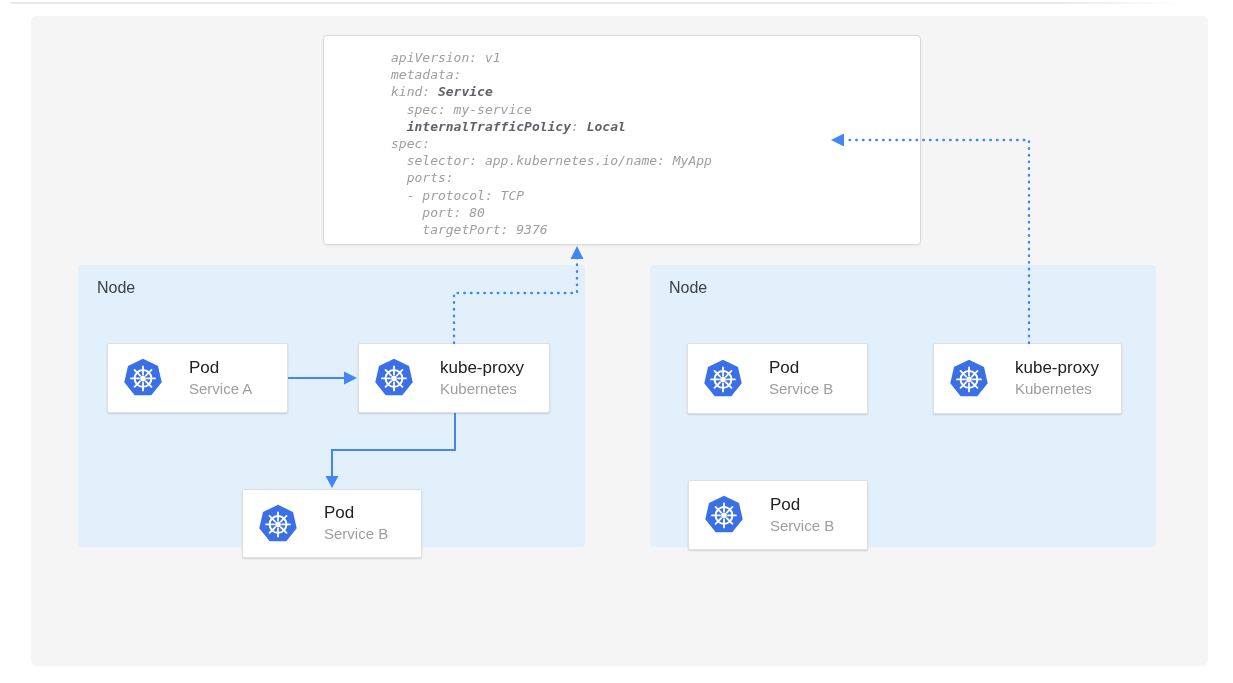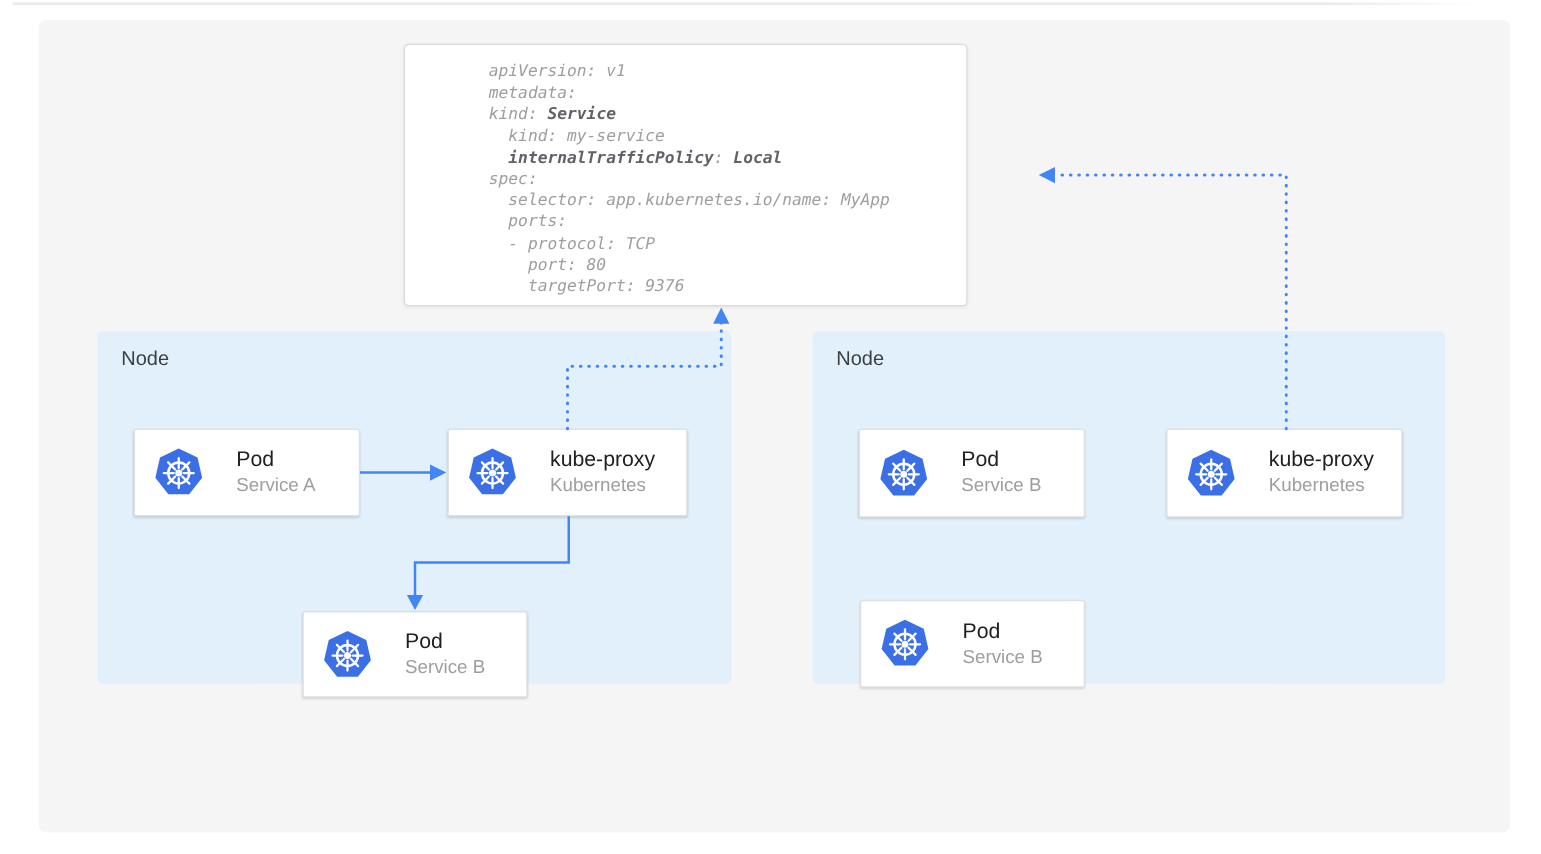--- a/index.html
+++ b/index.html
@@ -45,21 +45,21 @@
     position:absolute;background:#ffffff;border:1px solid var(--card-border);
     border-radius:2px;box-shadow:0 1px 2px rgba(0,0,0,0.14);
     display:flex;align-items:center;box-sizing:border-box;
     padding-left:14px;gap:25px;z-index:2;
   }
   .k8s-icon{width:42px;height:40px;flex:0 0 auto;display:block;}
   .card-text{display:flex;flex-direction:column;gap:3px;}
   .card-title{font-size:17px;color:var(--title);line-height:1.1;}
   .card-sub{font-size:15px;color:var(--subtitle);line-height:1.1;}
   .yaml-card{
-    position:absolute;left:292px;top:19px;width:451px;height:210px;
+    position:absolute;left:292px;top:19px;width:598px;height:210px;
     background:#ffffff;border:1px solid var(--yaml-border);border-radius:4px;
     box-shadow:0 1px 3px rgba(0,0,0,0.06);box-sizing:border-box;
     padding:13px 0 0 67px;z-index:2;
   }
   .code-line{
     font-family:"DejaVu Sans Mono","Liberation Mono",monospace;
     font-style:italic;font-size:13px;line-height:17.2px;color:var(--code);
   }
   .code-line span{white-space:pre;}
   .code-line .b{font-weight:bold;color:var(--code-bold);}
@@ -115,21 +115,21 @@
       <g>
         <path class="wire dotted" d="M998,327 L998,124 L813,124"></path>
         <polygon class="head" points="813,117.5 813,130.5 800,124"></polygon>
       </g>
     </svg>
 
     <div class="yaml-card">
       <div class="code-line"><span>apiVersion: v1</span></div>
       <div class="code-line"><span>metadata:</span></div>
       <div class="code-line"><span>kind: </span><span class="b">Service</span></div>
-      <div class="code-line"><span>  kind: my-service</span></div>
+      <div class="code-line"><span>  spec: my-service</span></div>
       <div class="code-line"><span>  </span><span class="b">internalTrafficPolicy</span><span>: </span><span class="b">Local</span></div>
       <div class="code-line"><span>spec:</span></div>
       <div class="code-line"><span>  selector: app.kubernetes.io/name: MyApp</span></div>
       <div class="code-line"><span>  ports:</span></div>
       <div class="code-line"><span>  - protocol: TCP</span></div>
       <div class="code-line"><span>    port: 80</span></div>
       <div class="code-line"><span>    targetPort: 9376</span></div>
     </div>
 
     <div class="card" style="left:76px;top:327px;width:181px;height:70px;">

